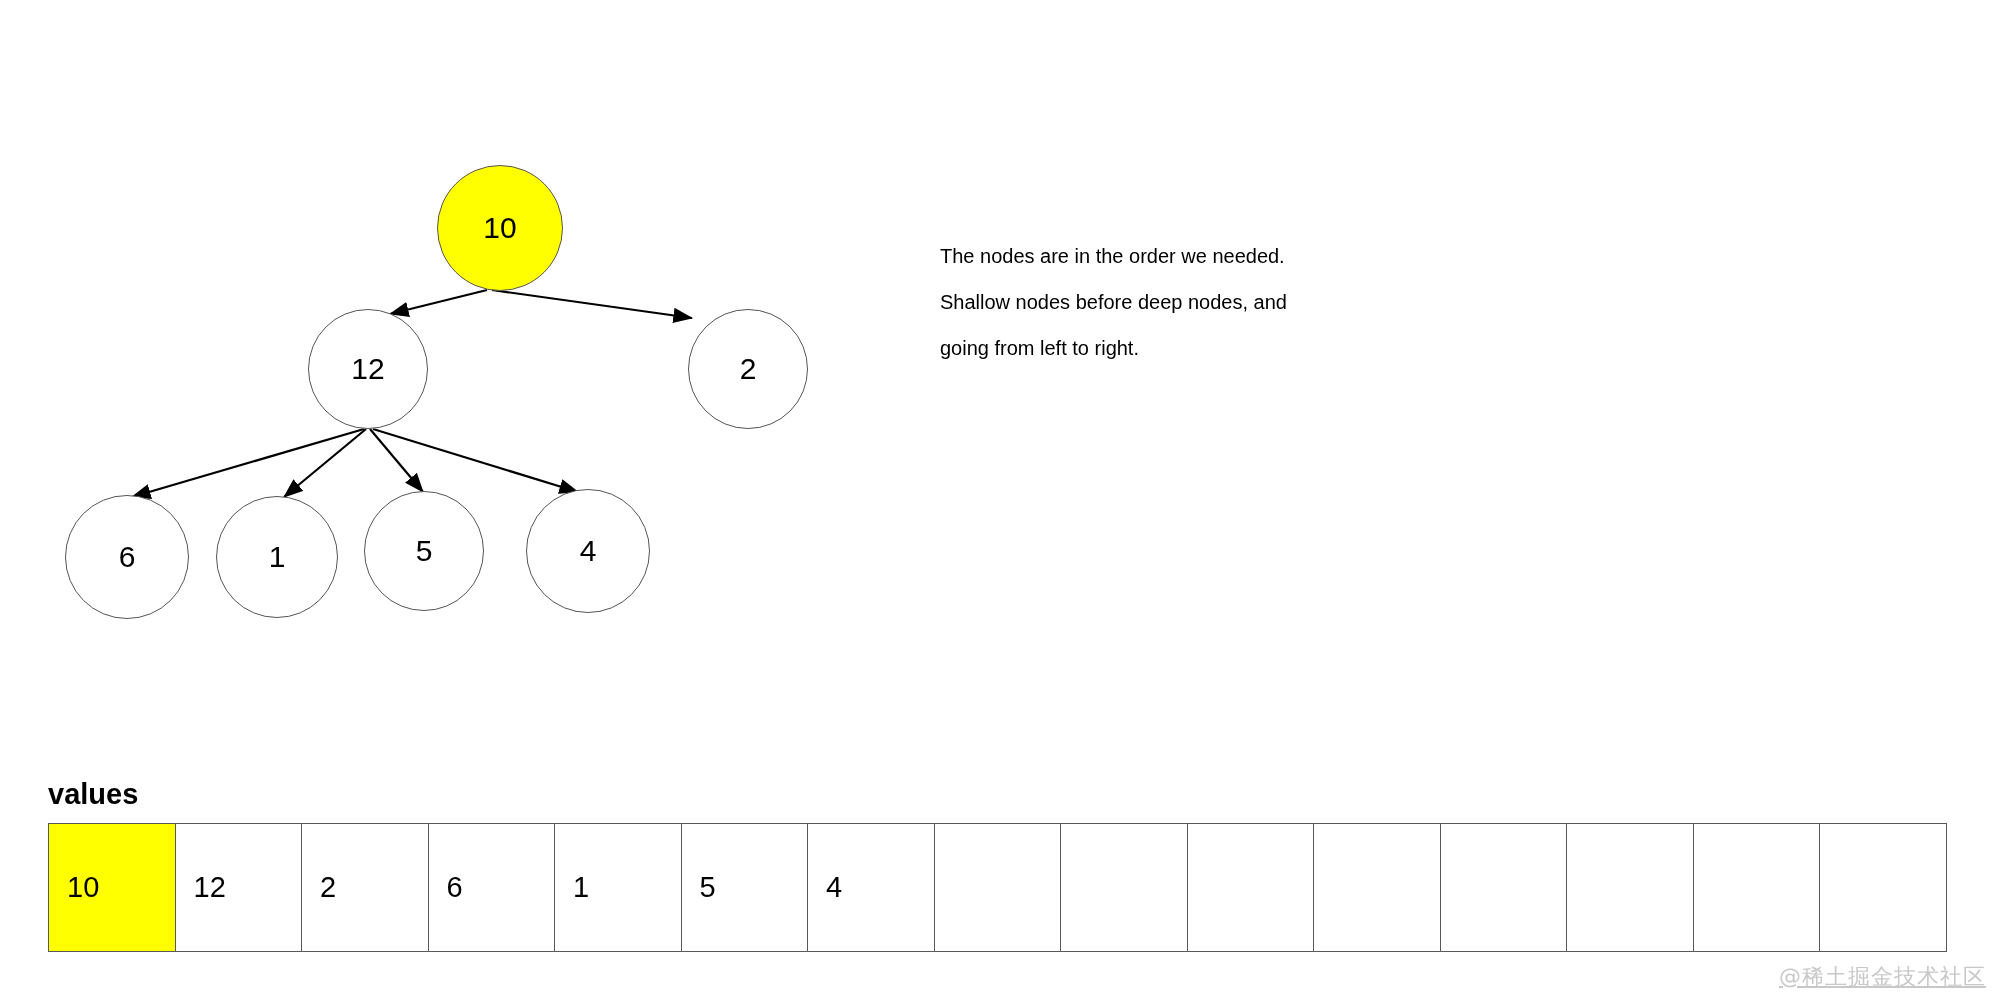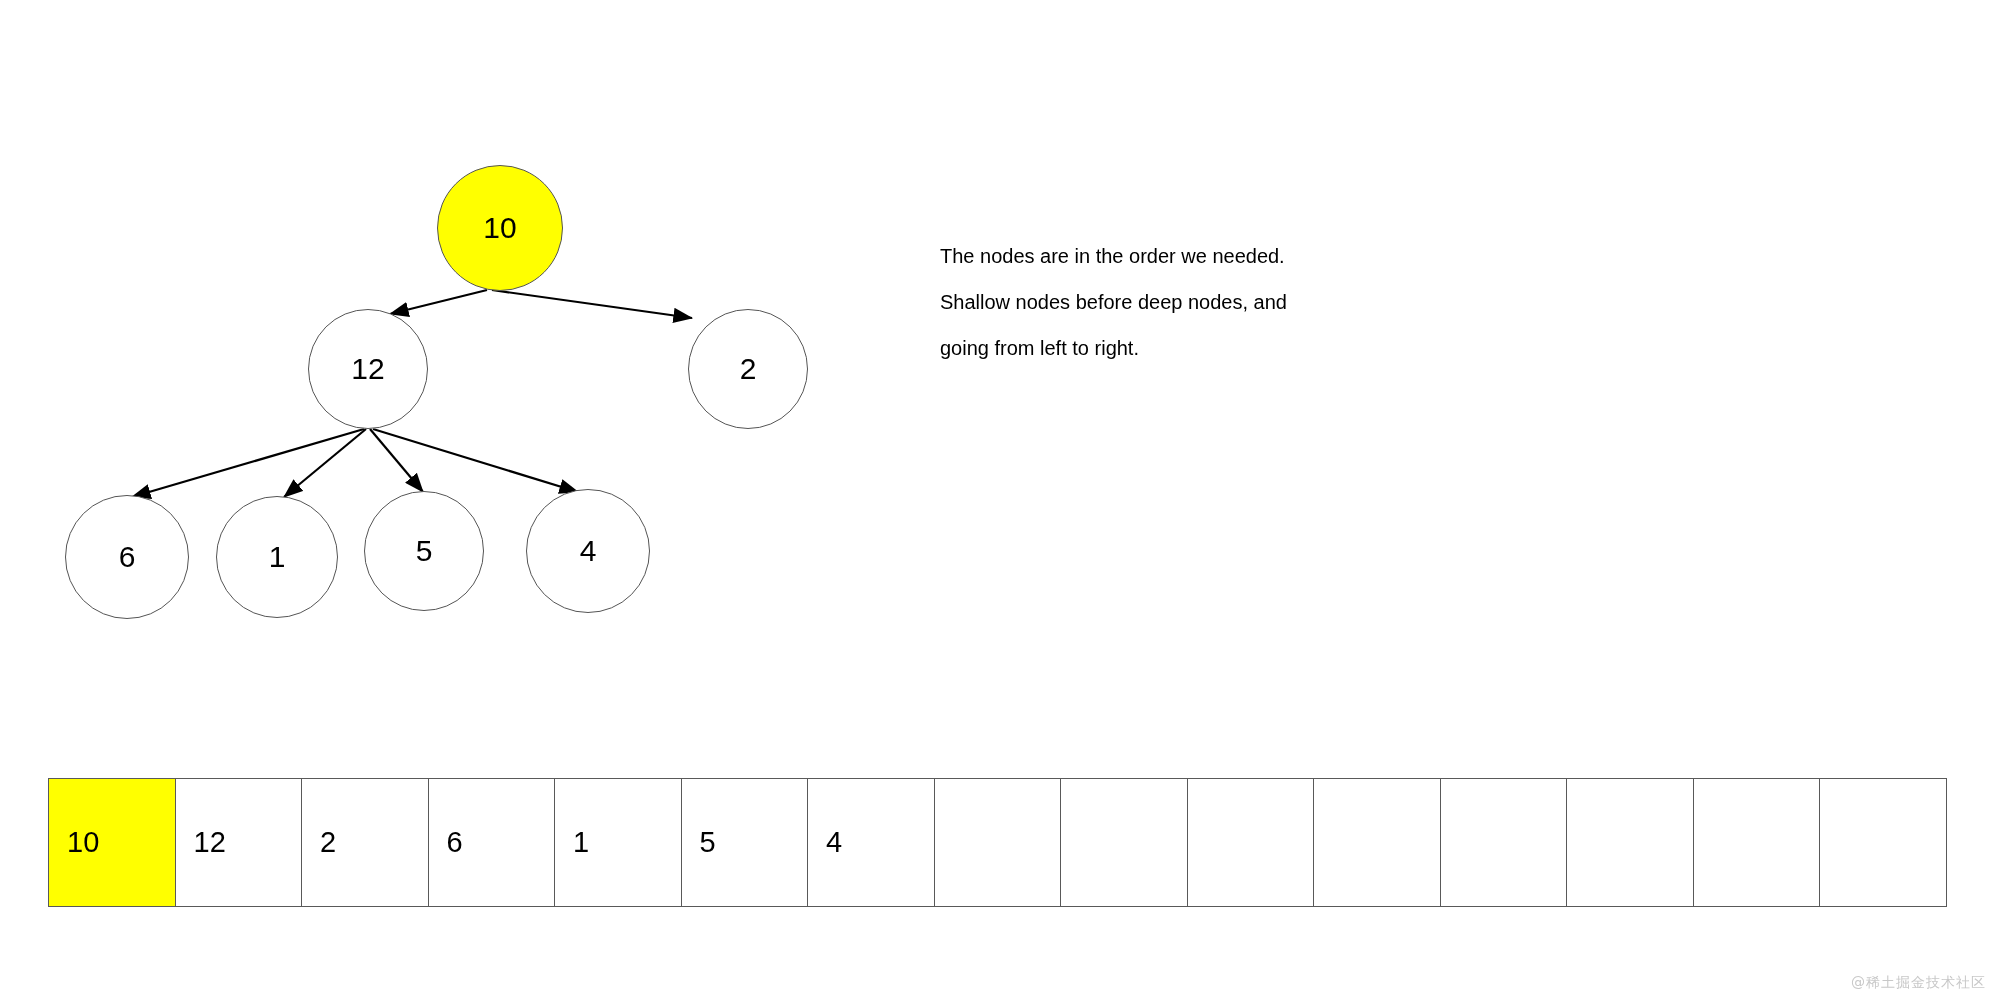--- a/index.html
+++ b/index.html
@@ -88,24 +88,25 @@
   }
   #values-table td.filled-highlight {
     background: #ffff00;
   }
 
   
   #watermark {
     position: absolute;
     right: 14px;
     bottom: 8px;
-    font-size: 14px;
+    font-size: 22px;
     color: #c8c8c8;
     font-family: "DejaVu Sans", sans-serif;
     letter-spacing: 1px;
+    text-decoration: underline;
   }
 </style>
 </head>
 <body>
 
 <div id="tree-diagram">
 
   <svg id="tree-svg" width="900" height="660">
     <defs>
       <marker id="arrowhead" markerWidth="9" markerHeight="7" refX="8.5" refY="3.5" orient="auto" markerUnits="strokeWidth">
@@ -154,20 +155,21 @@
     <span>4</span>
   </div>
 
 </div>
 
 <div id="caption-block">The nodes are in the order we needed.
 Shallow nodes before deep nodes, and
 going from left to right.</div>
 
 <div id="values-section">
+  <span id="values-label">values</span>
   <table id="values-table">
     <tbody>
       <tr>
         <td class="filled-highlight">10</td>
         <td>12</td>
         <td>2</td>
         <td>6</td>
         <td>1</td>
         <td>5</td>
         <td>4</td>

